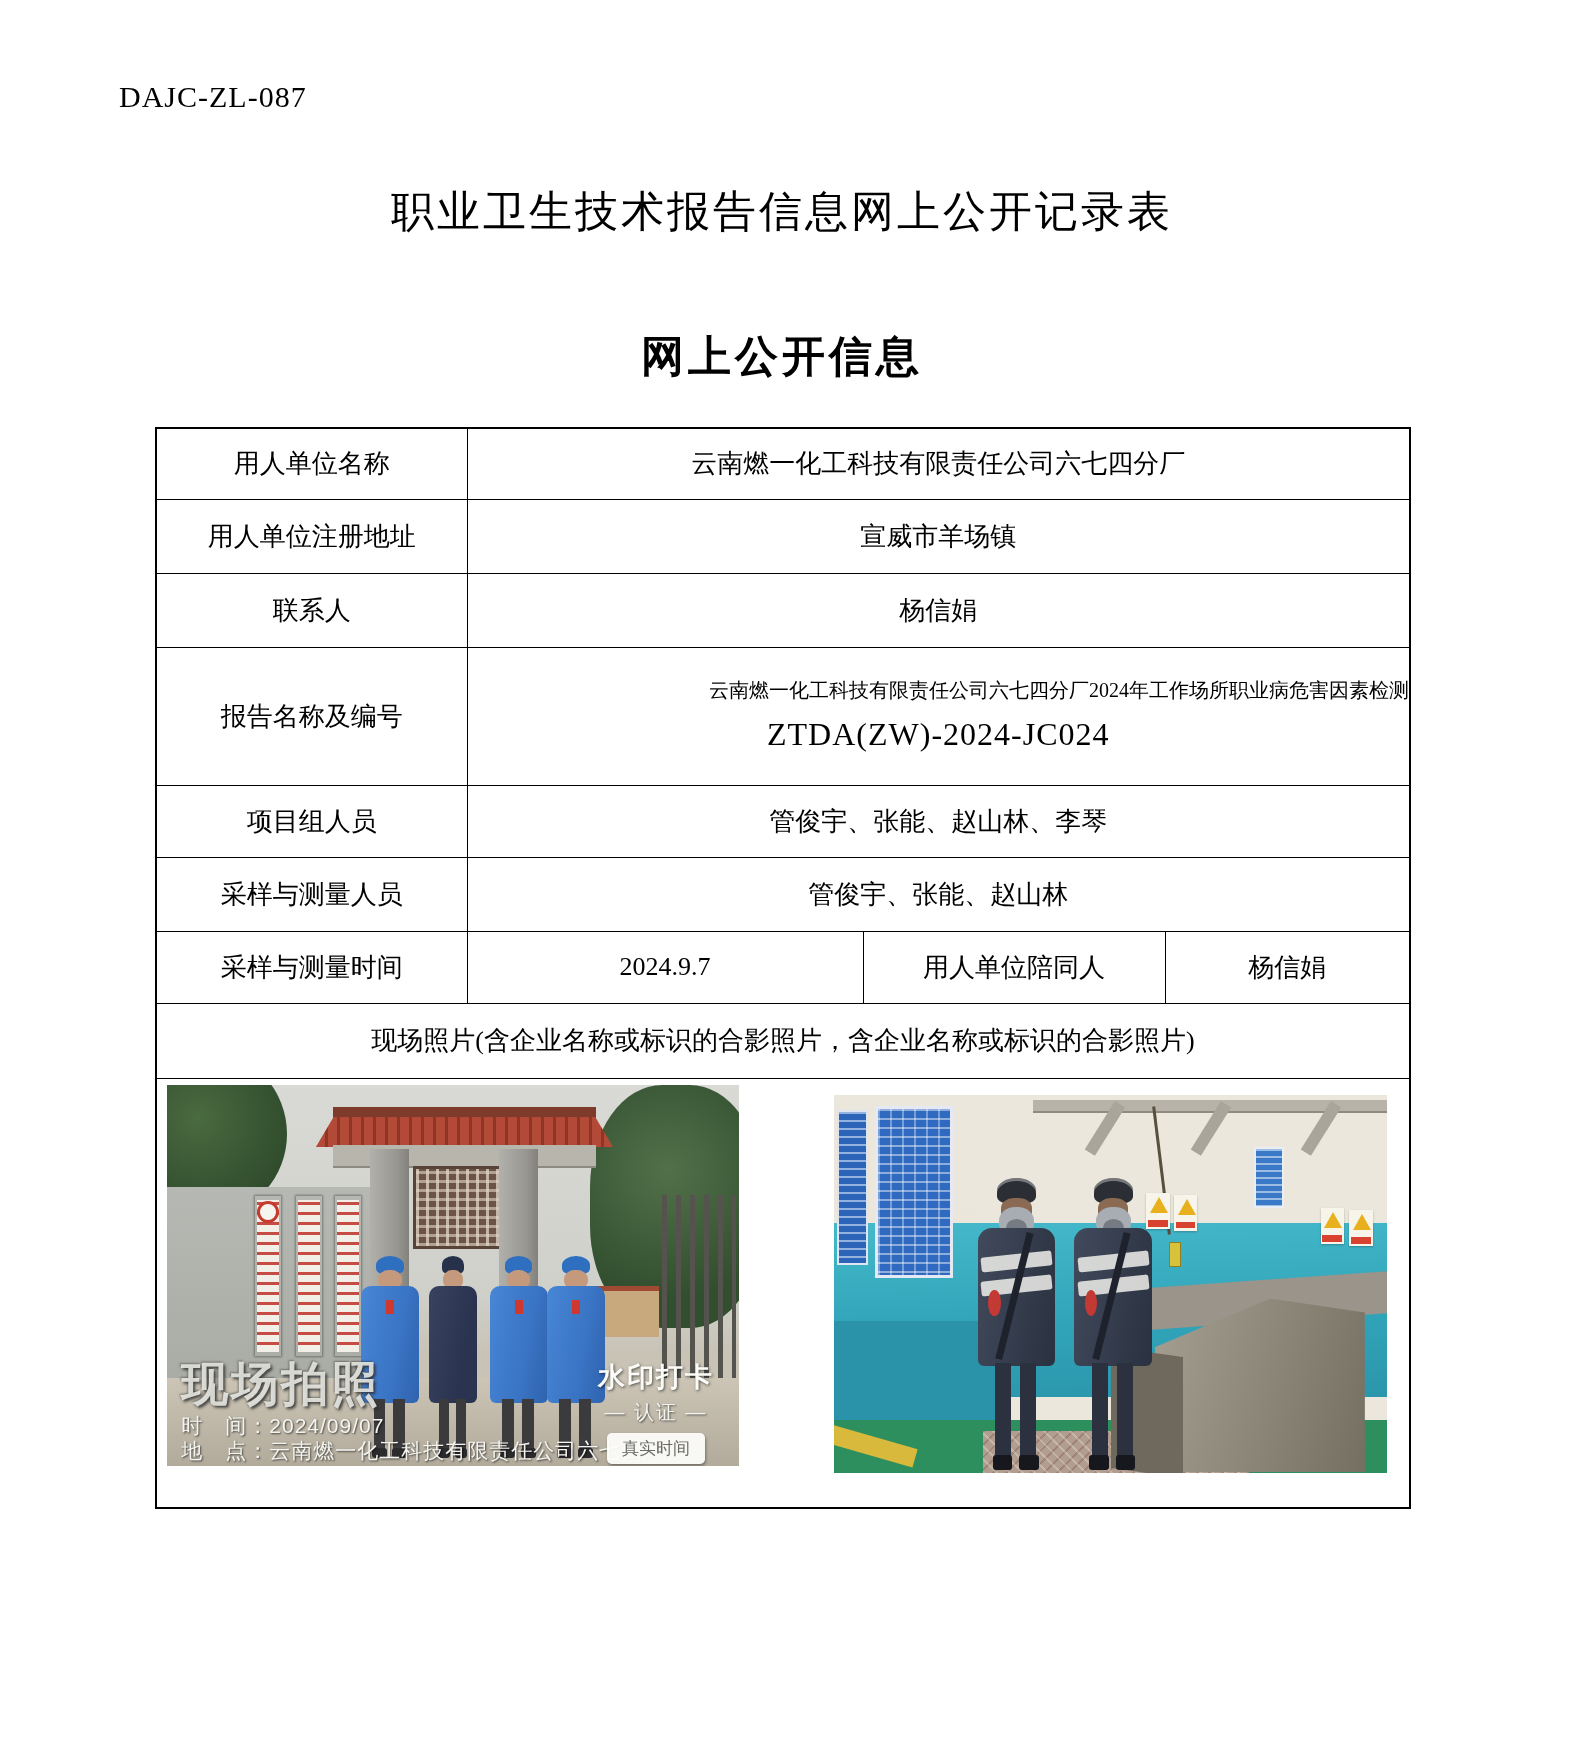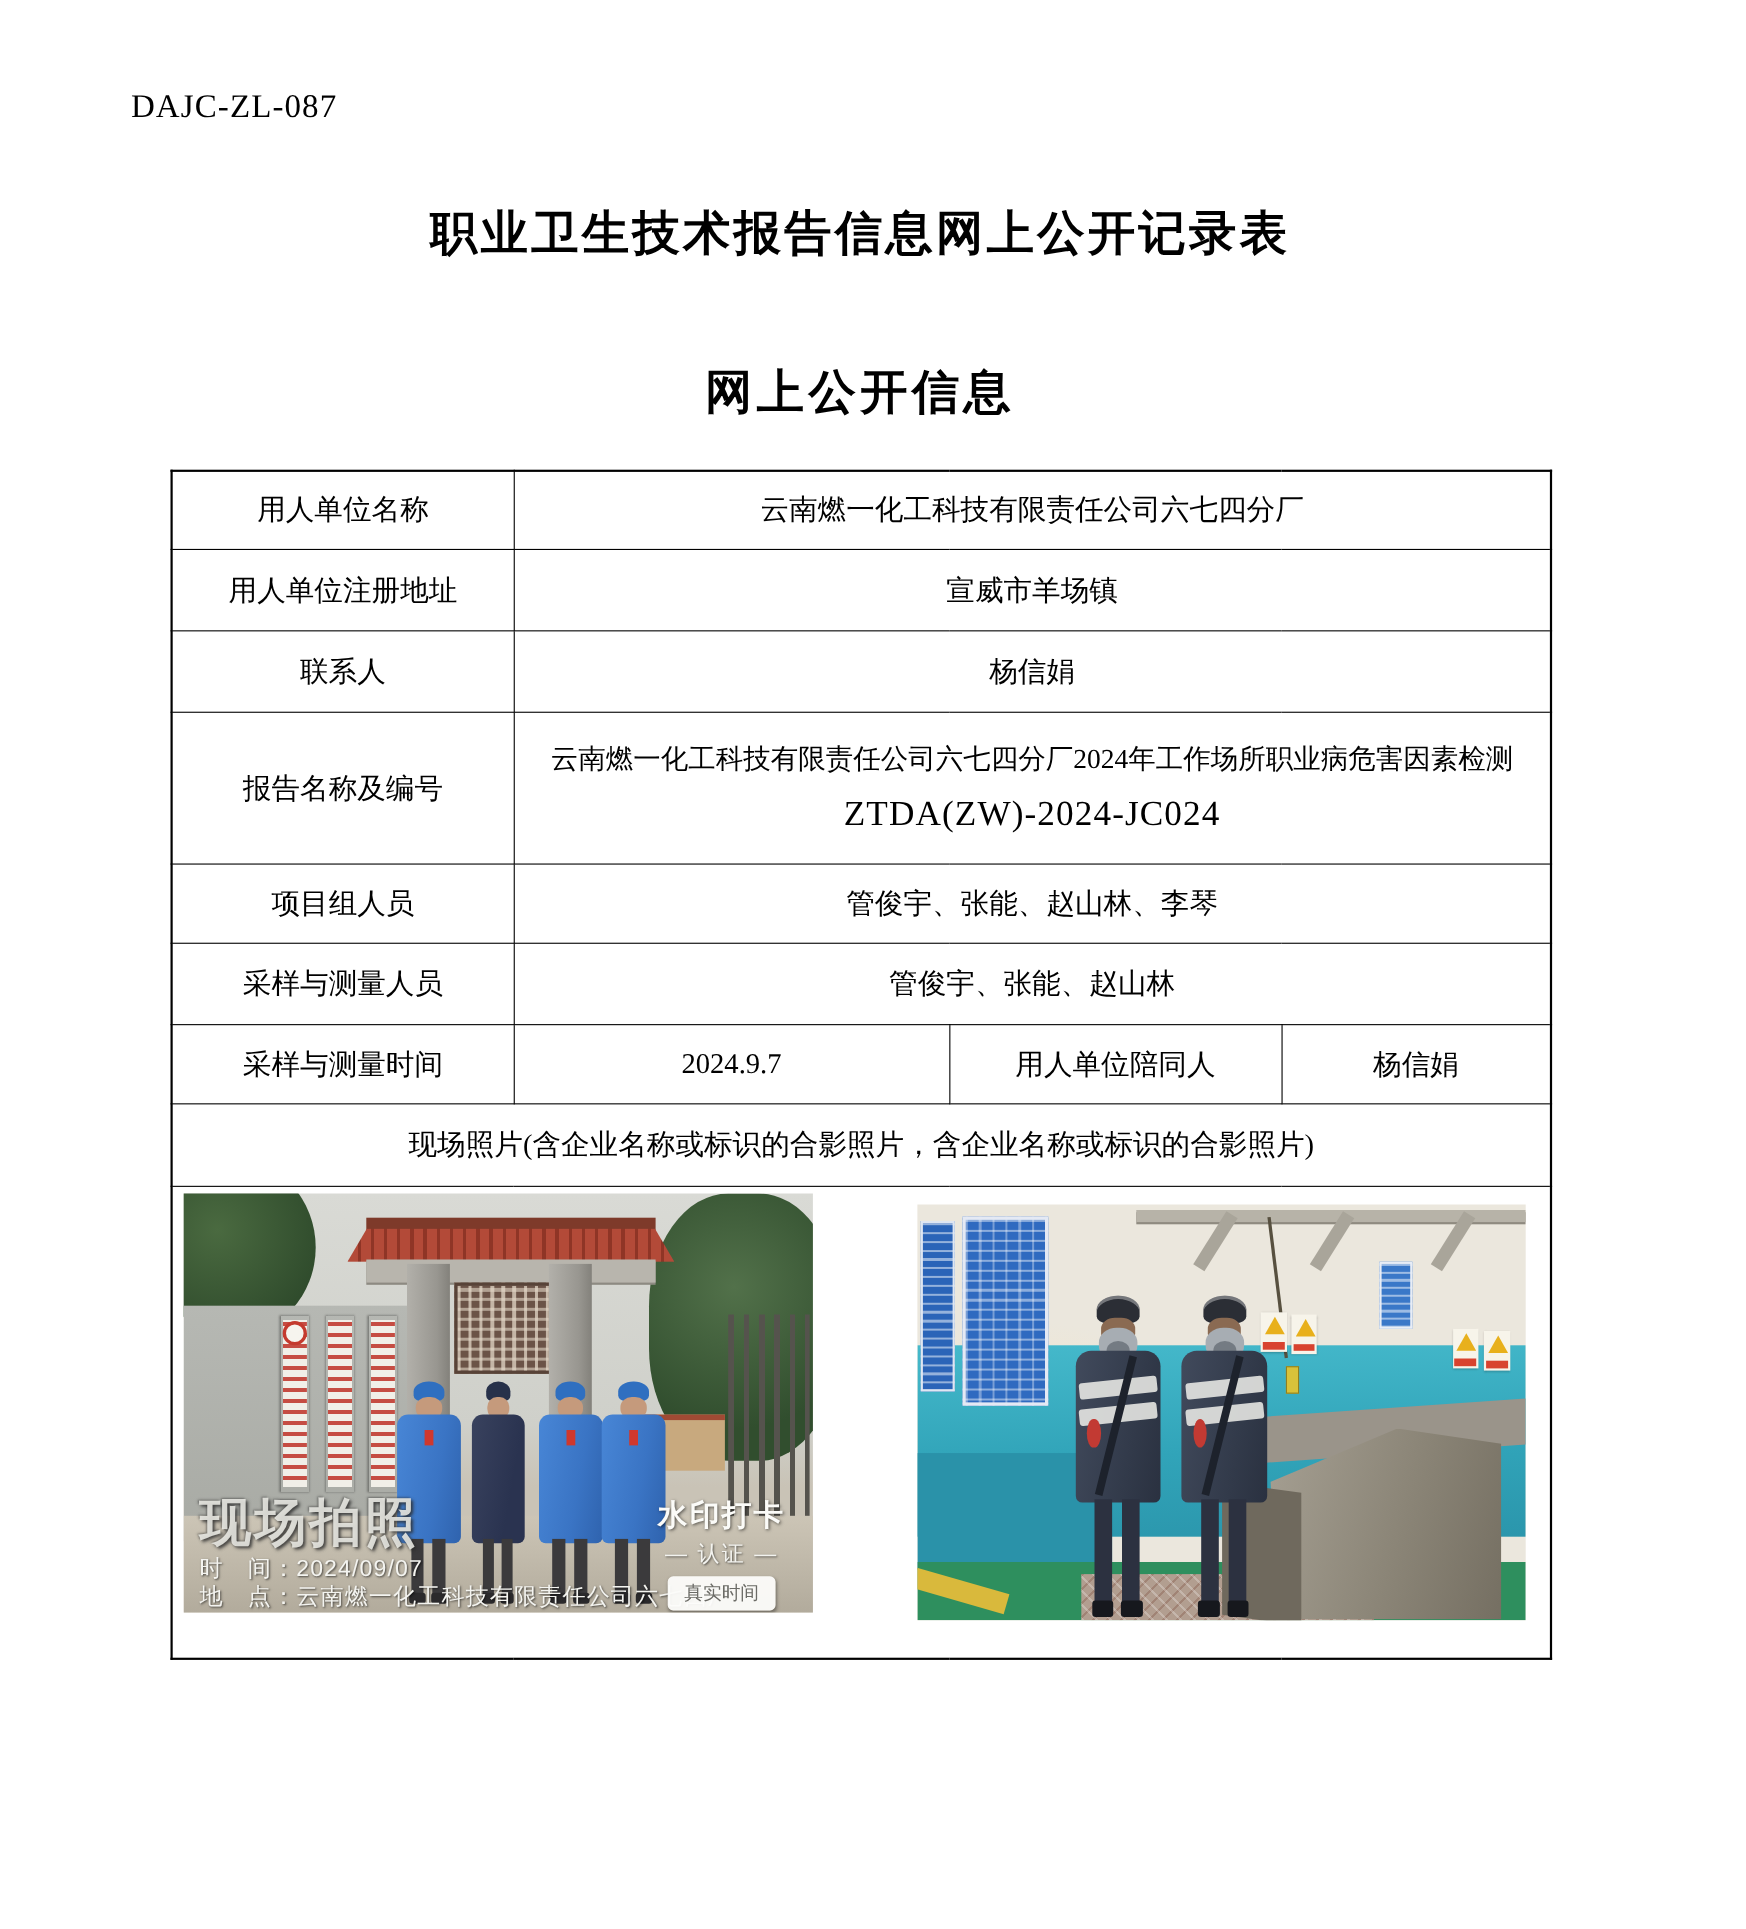--- a/index.html
+++ b/index.html
@@ -1,30 +1,30 @@
 <!DOCTYPE html>
 <html><head>
 <meta charset="utf-8">
 <style>
   html,body{margin:0;padding:0;background:#ffffff;}
   .page{position:relative;width:1587px;height:1754px;background:#ffffff;overflow:hidden;
         font-family:"Liberation Serif","DejaVu Serif",serif;color:#000;}
 
   .doc-code{position:absolute;left:119px;top:80px;font-size:30px;letter-spacing:1px;}
   .doc-title{position:absolute;left:155px;top:183px;width:1254px;text-align:center;
-             font-size:43px;font-weight:bold;letter-spacing:3px;}
+             font-size:43px;font-weight:normal;letter-spacing:3px;}
   .doc-subtitle{position:absolute;left:155px;top:328px;width:1254px;text-align:center;
                 font-size:43px;font-weight:bold;letter-spacing:4px;}
 
   table.info{position:absolute;left:155px;top:427px;width:1254px;border-collapse:collapse;
              table-layout:fixed;border:2px solid #000;}
   table.info td{border:1px solid #000;text-align:center;vertical-align:middle;
                 font-size:26px;padding:0;overflow:visible;}
   td.caption-cell{text-align:left;padding:6px 4px;font-size:27px;}
-  .report-line1{white-space:nowrap;text-align:center;font-size:25px;line-height:1.9;}
+  .report-line1{white-space:nowrap;text-align:right;font-size:20px;line-height:1.9;}
   .report-line2{text-align:center;font-size:32px;line-height:1.6;letter-spacing:1px;}
   td.photo-cell{position:relative;height:428px;padding:0;}
 
   
   .photo{position:absolute;overflow:hidden;}
   .photo *{position:absolute;}
   .photo-left{left:10px;top:6px;width:572px;height:381px;
       background:linear-gradient(#d9dad5 0%,#cfd0ca 55%,#c9c3b6 70%);}
   .photo-right{left:677px;top:16px;width:553px;height:378px;background:#ebe7dd;}
 

